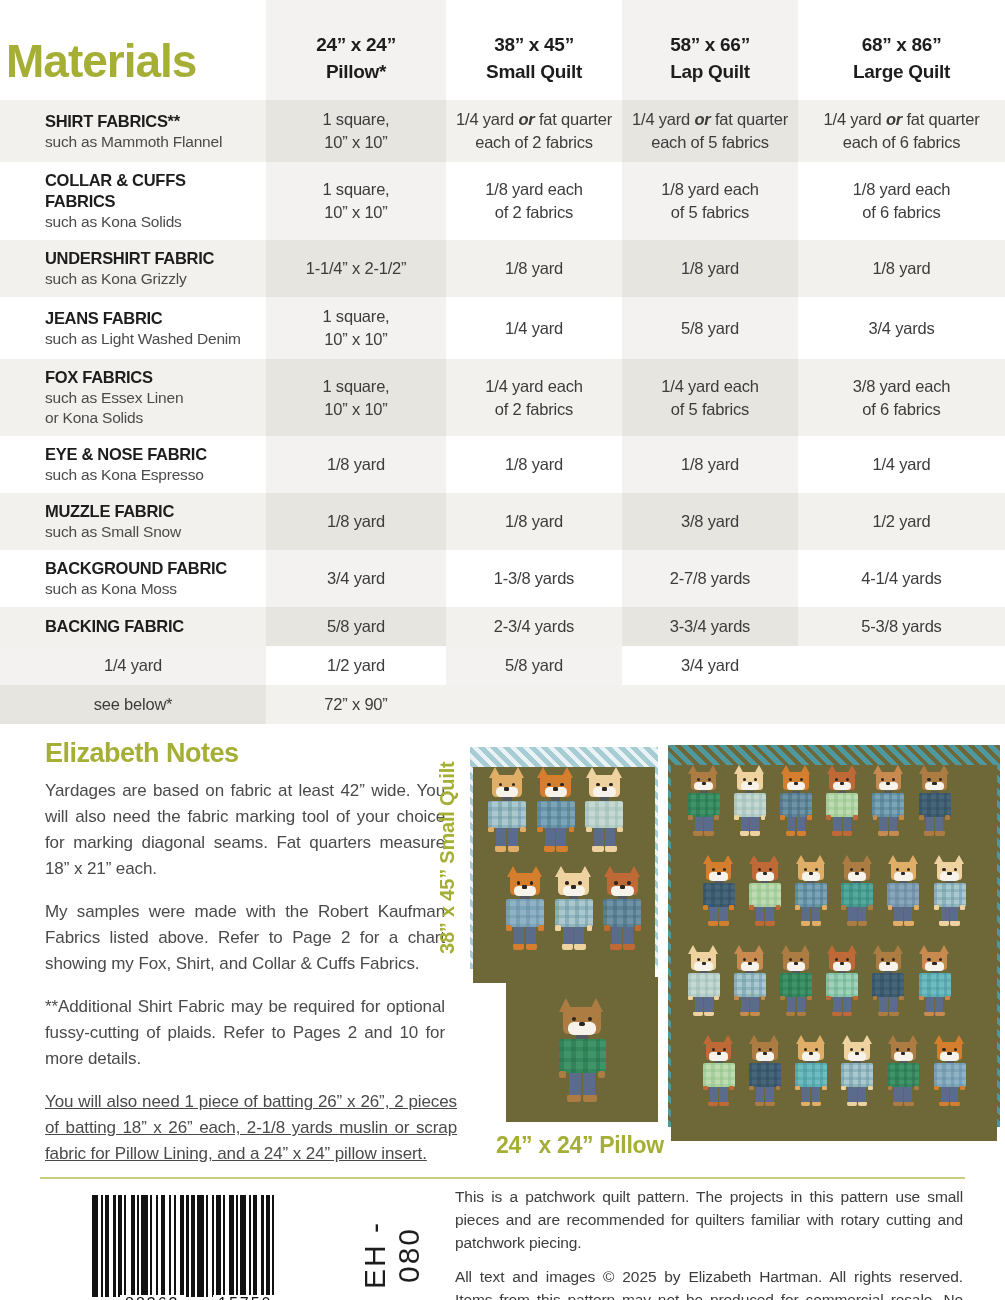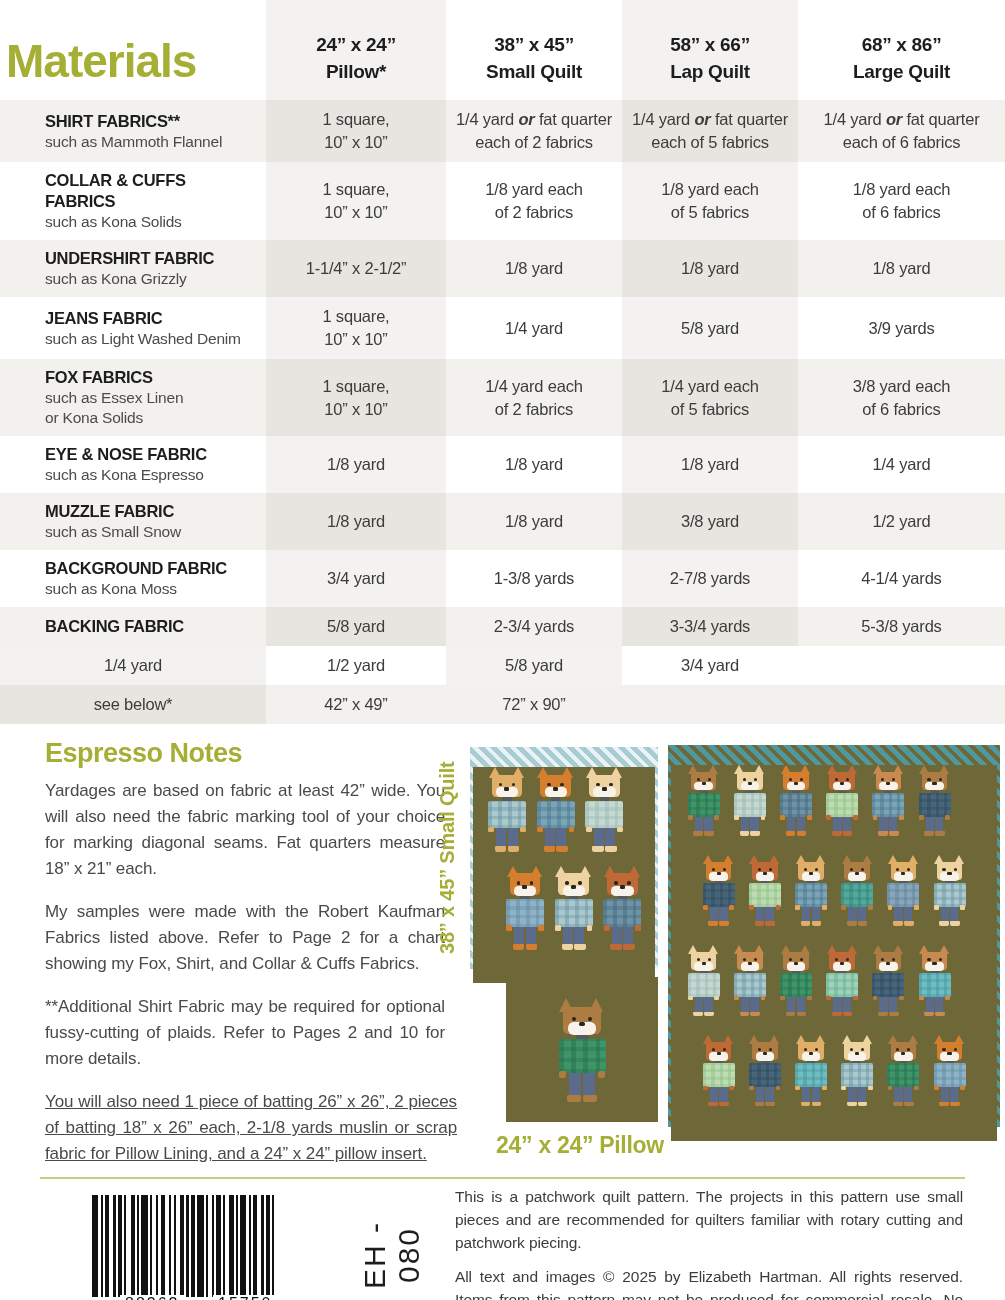--- a/index.html
+++ b/index.html
@@ -175,21 +175,21 @@
             <div>1 square,</div>
             <div>10” x 10”</div>
           </div>
           <div class="cell valuecell">
             <div>1/4 yard</div>
           </div>
           <div class="cell valuecell tint">
             <div>5/8 yard</div>
           </div>
           <div class="cell valuecell">
-            <div>3/9 yards</div>
+            <div>3/4 yards</div>
           </div>
         </div>
         <div class="trow alt">
           <div class="cell labelcell">
             <div class="rowlabel">FOX FABRICS</div>
             <div class="rowsub">
               <div>such as Essex Linen</div>
               <div>or Kona Solids</div>
             </div>
           </div>
@@ -299,32 +299,29 @@
           </div>
           <div class="cell valuecell">
             <div>3/4 yard</div>
           </div>
         </div>
         <div class="trow alt">
           <div class="cell valuecell tint">
             <div>see below*</div>
           </div>
           <div class="cell valuecell">
-            <div>42” x 49”</div>
-          </div>
-          <div class="cell valuecell">
             <div>72” x 90”</div>
           </div>
         </div>
       </div>
   </section>
 
   <section class="middle">
     <div class="notes">
-      <h2>Espresso Notes</h2>
+      <h2>Elizabeth Notes</h2>
       <p>Yardages are based on fabric at least 42” wide. You will also need the fabric marking tool of your choice for marking diagonal seams. Fat quarters measure 18” x 21” each.</p>
       <p>My samples were made with the Robert Kaufman Fabrics listed above. Refer to Page 2 for a chart showing my Fox, Shirt, and Collar &amp; Cuffs Fabrics.</p>
       <p>**Additional Shirt Fabric may be required for optional fussy-cutting of plaids. Refer to Pages 2 and 10 for more details.</p>
       <p class="pillow-text">You will also need 1 piece of batting 26” x 26”, 2 pieces of batting 18” x 26” each, 2-1/8 yards muslin or scrap fabric for Pillow Lining, and a 24” x 24” pillow insert.</p>
     </div>
 
     <div class="vlabel">38” x 45” Small Quilt</div>
 
     <div class="quilt quilt-small">
       <div class="inner" id="smallquilt" style="background: rgb(110, 104, 57);">

